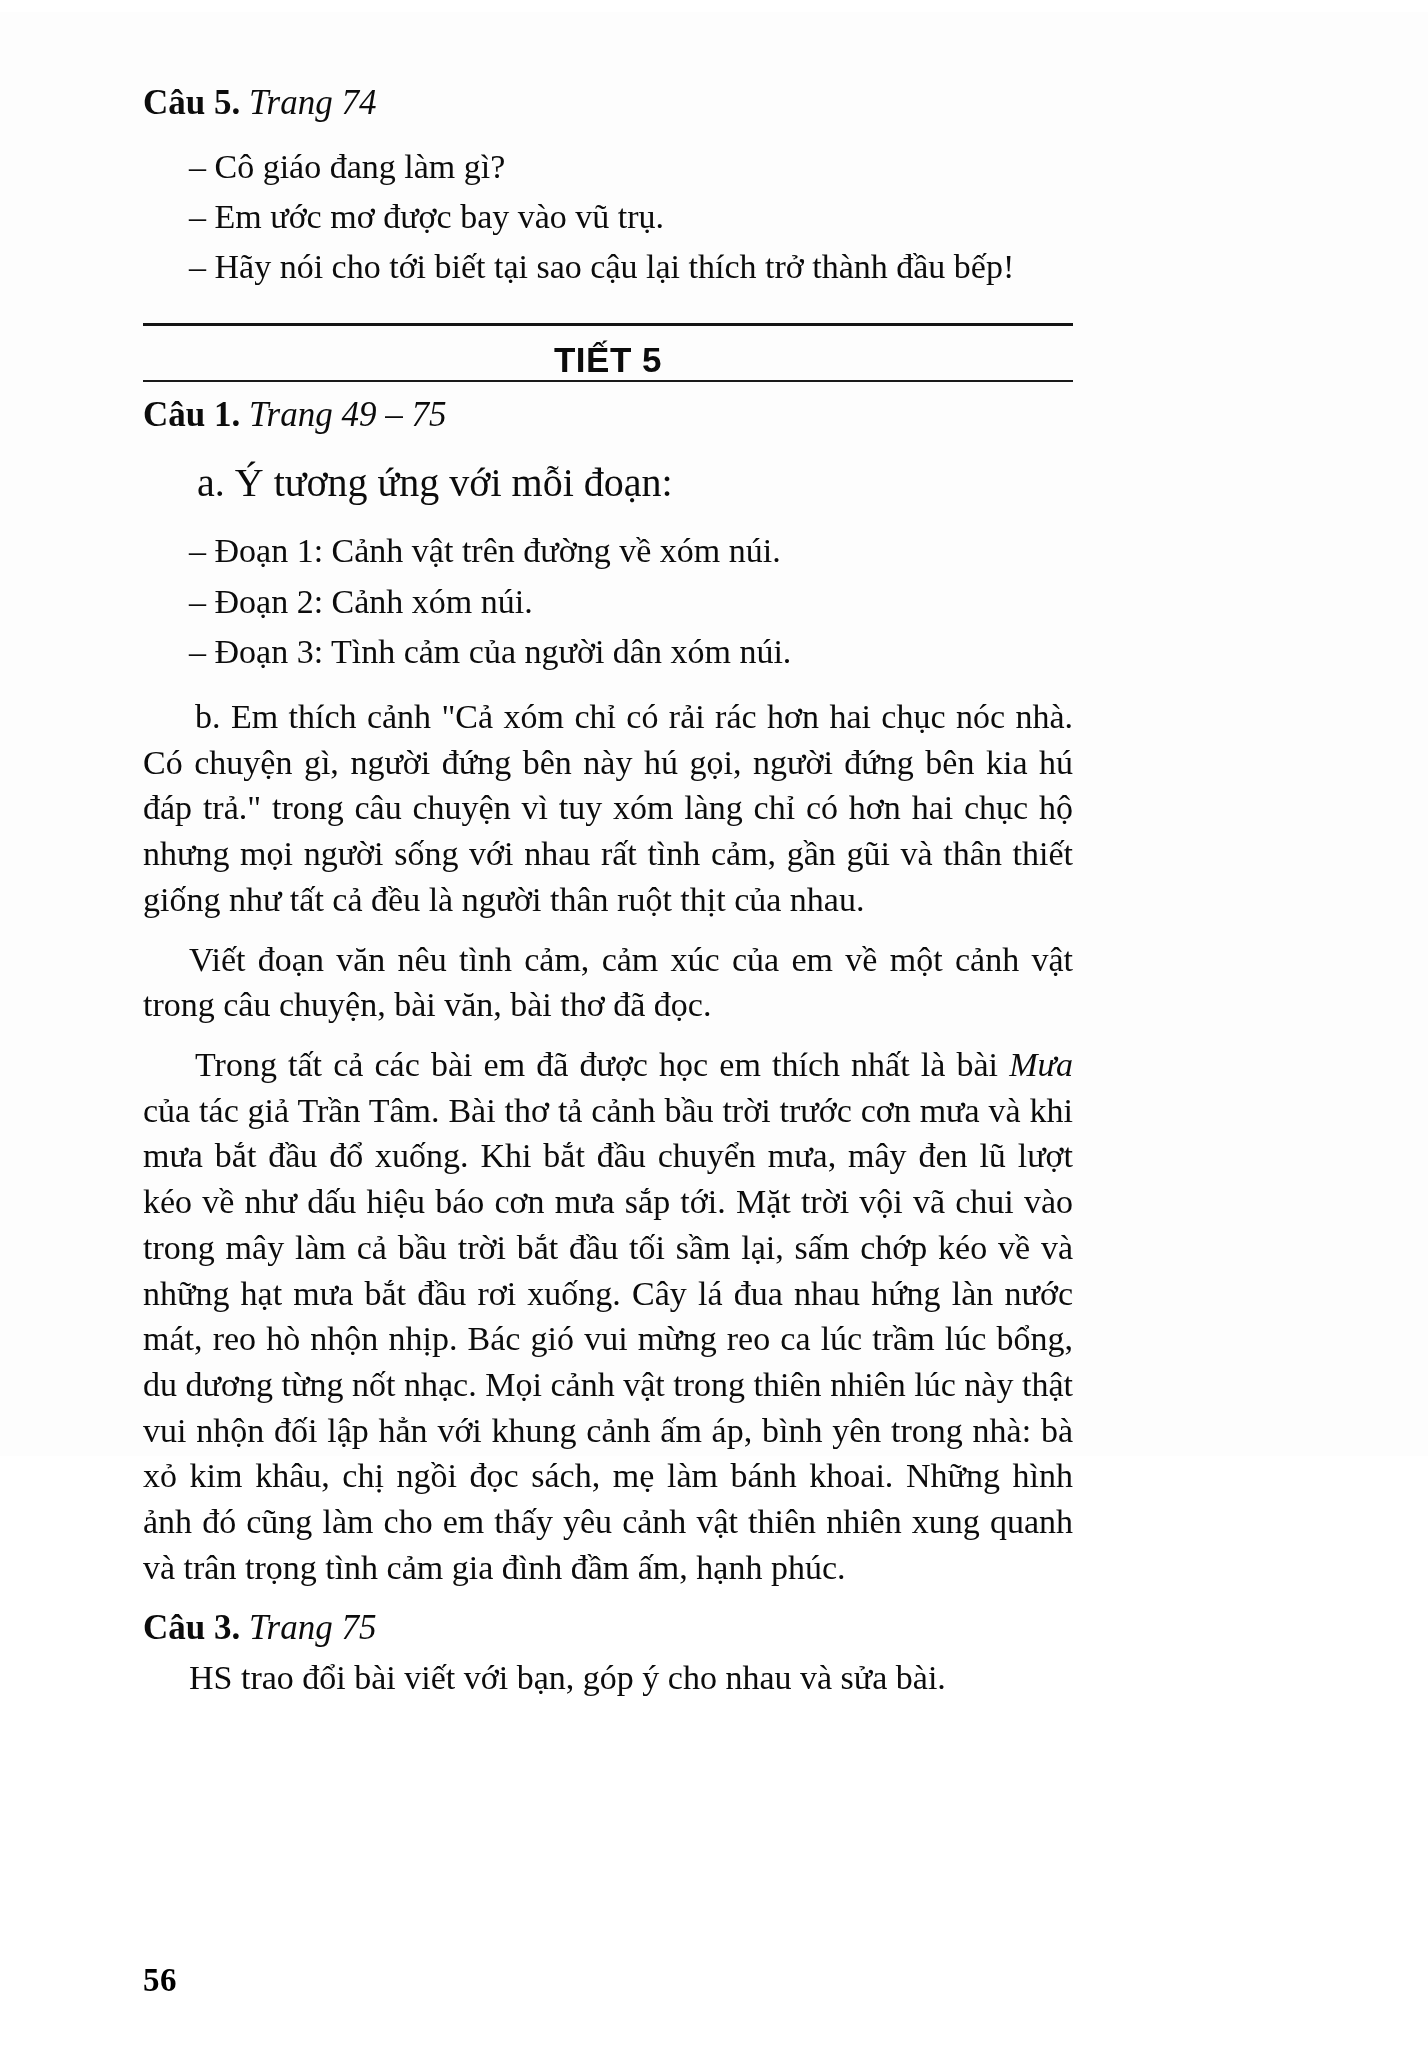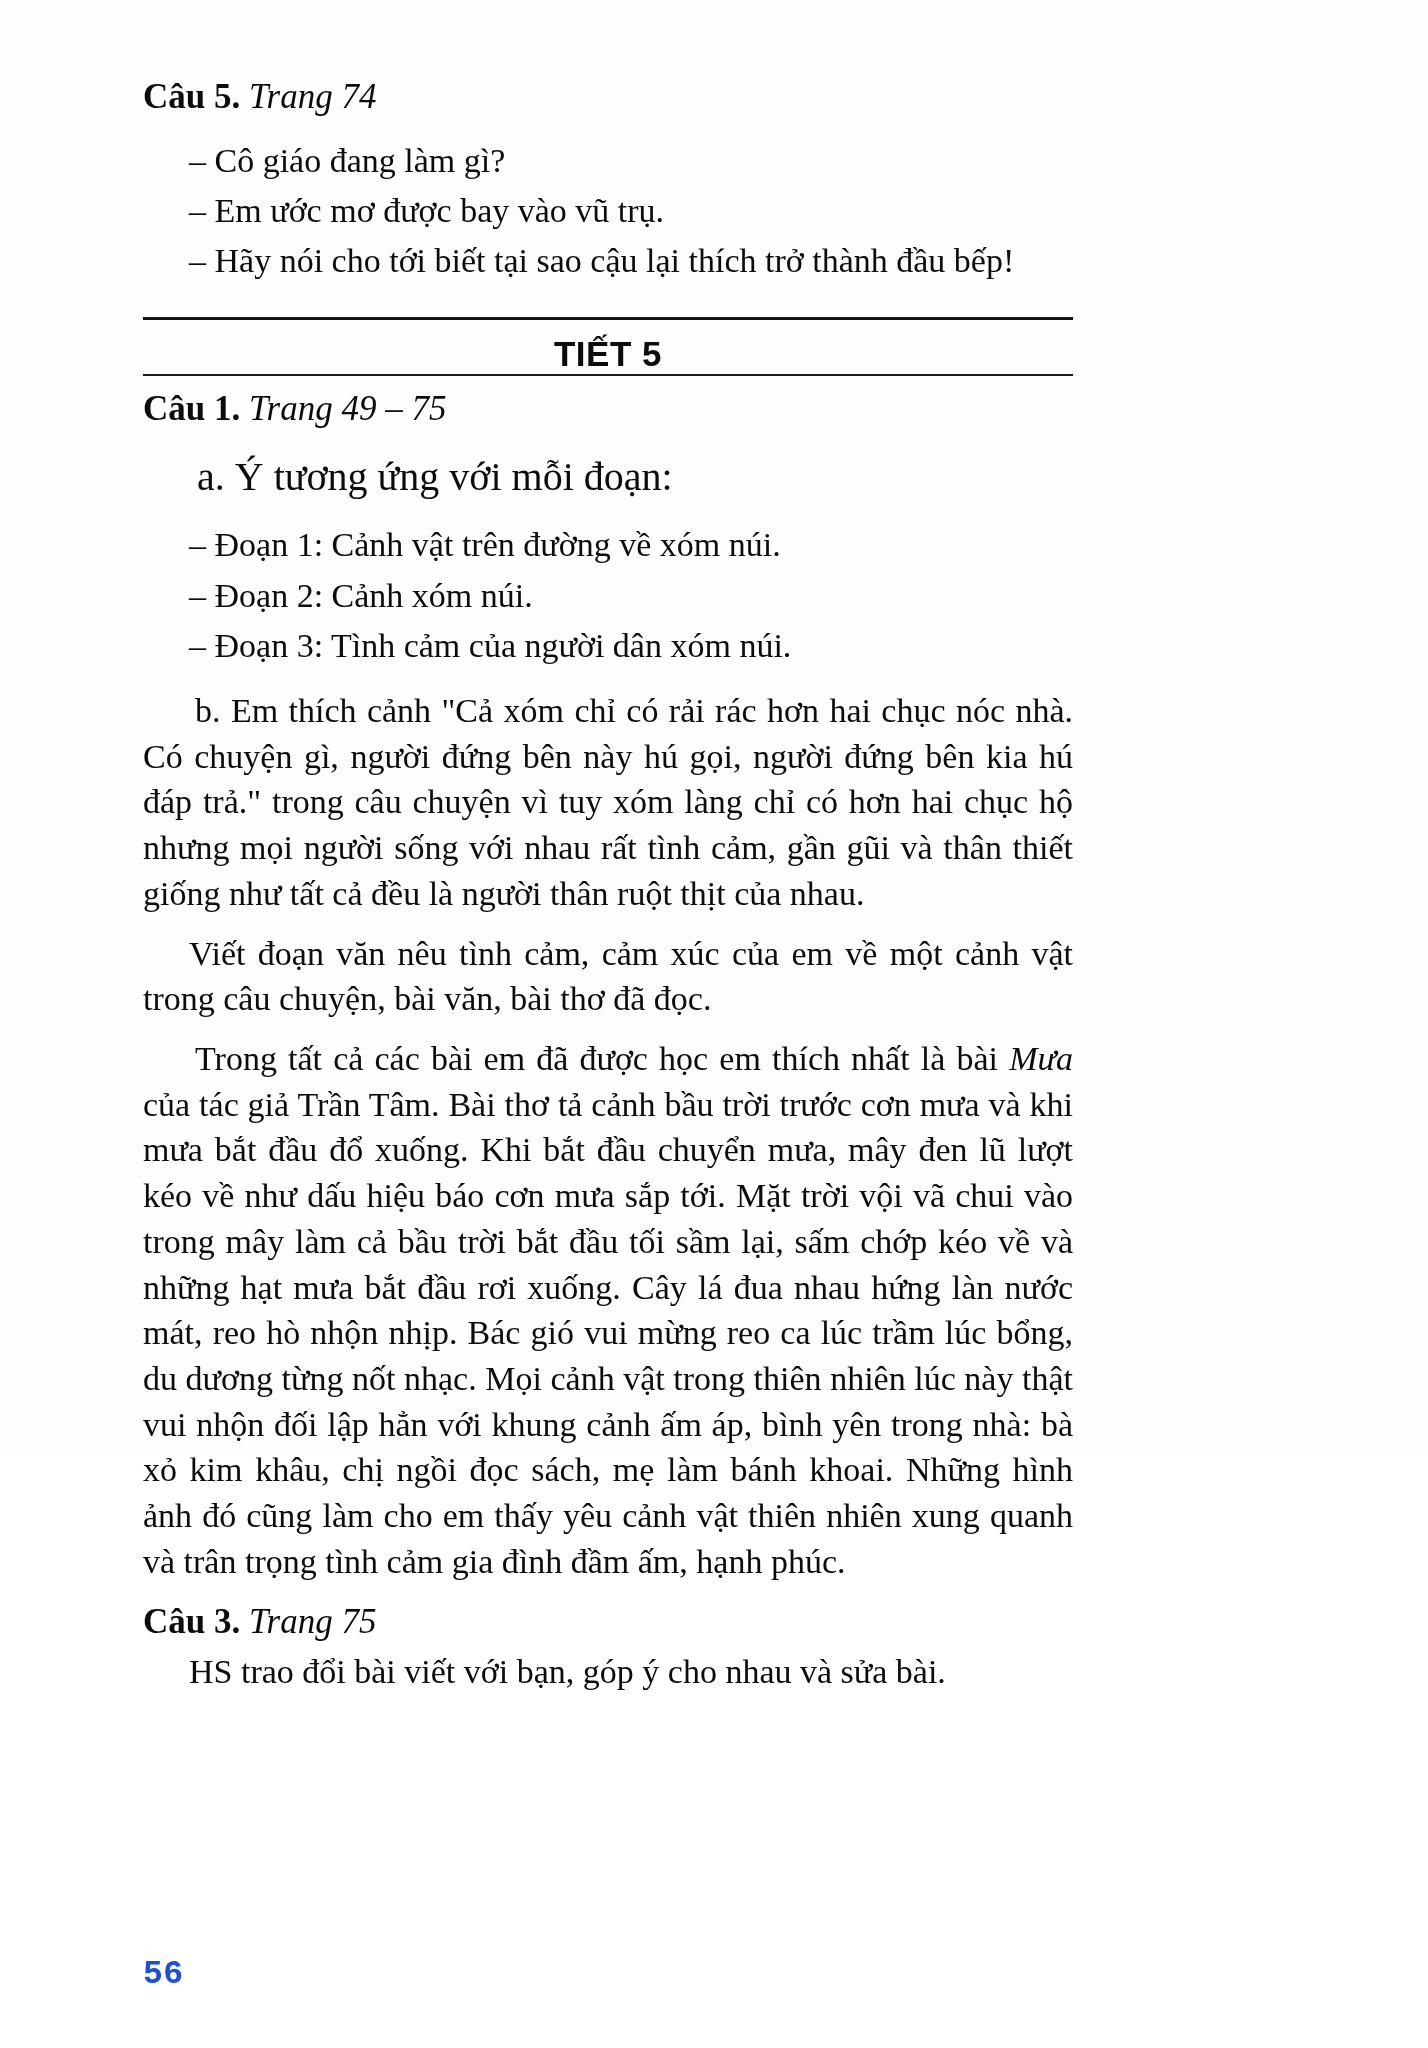--- a/index.html
+++ b/index.html
@@ -11,21 +11,21 @@
     width: 1428px;
     height: 2048px;
     position: relative;
     font-family: "Liberation Serif", "DejaVu Serif", serif;
     color: #0c0c0c;
     overflow: hidden;
   }
 
   .page {
     position: absolute;
-    left: 0; top: 6px;
+    left: 0; top: 12px;
     width: 1428px;
     height: 1444px;
     background: #fdfdfd;
   }
 
   .content {
     position: absolute;
     left: 143px;
     top: 68px;
     width: 930px;
@@ -96,24 +96,24 @@
     letter-spacing: 0.5px;
     padding: 14px 0 0 0;
   }
 
   .spacer-sm { height: 14px; }
 
   .page-number {
     position: absolute;
     left: 143px;
     top: 1950px;
-    font-family: Liberation Mono, monospace;
+    font-family: Liberation Serif, serif;
     font-size: 33px;
     font-weight: bold;
-    color: #1d4ed8;
+    color: #000000;
     letter-spacing: 0.5px;
   }
 </style>
 </head>
 <body>
 
 <div class="page">
 
   <div class="content">
 

